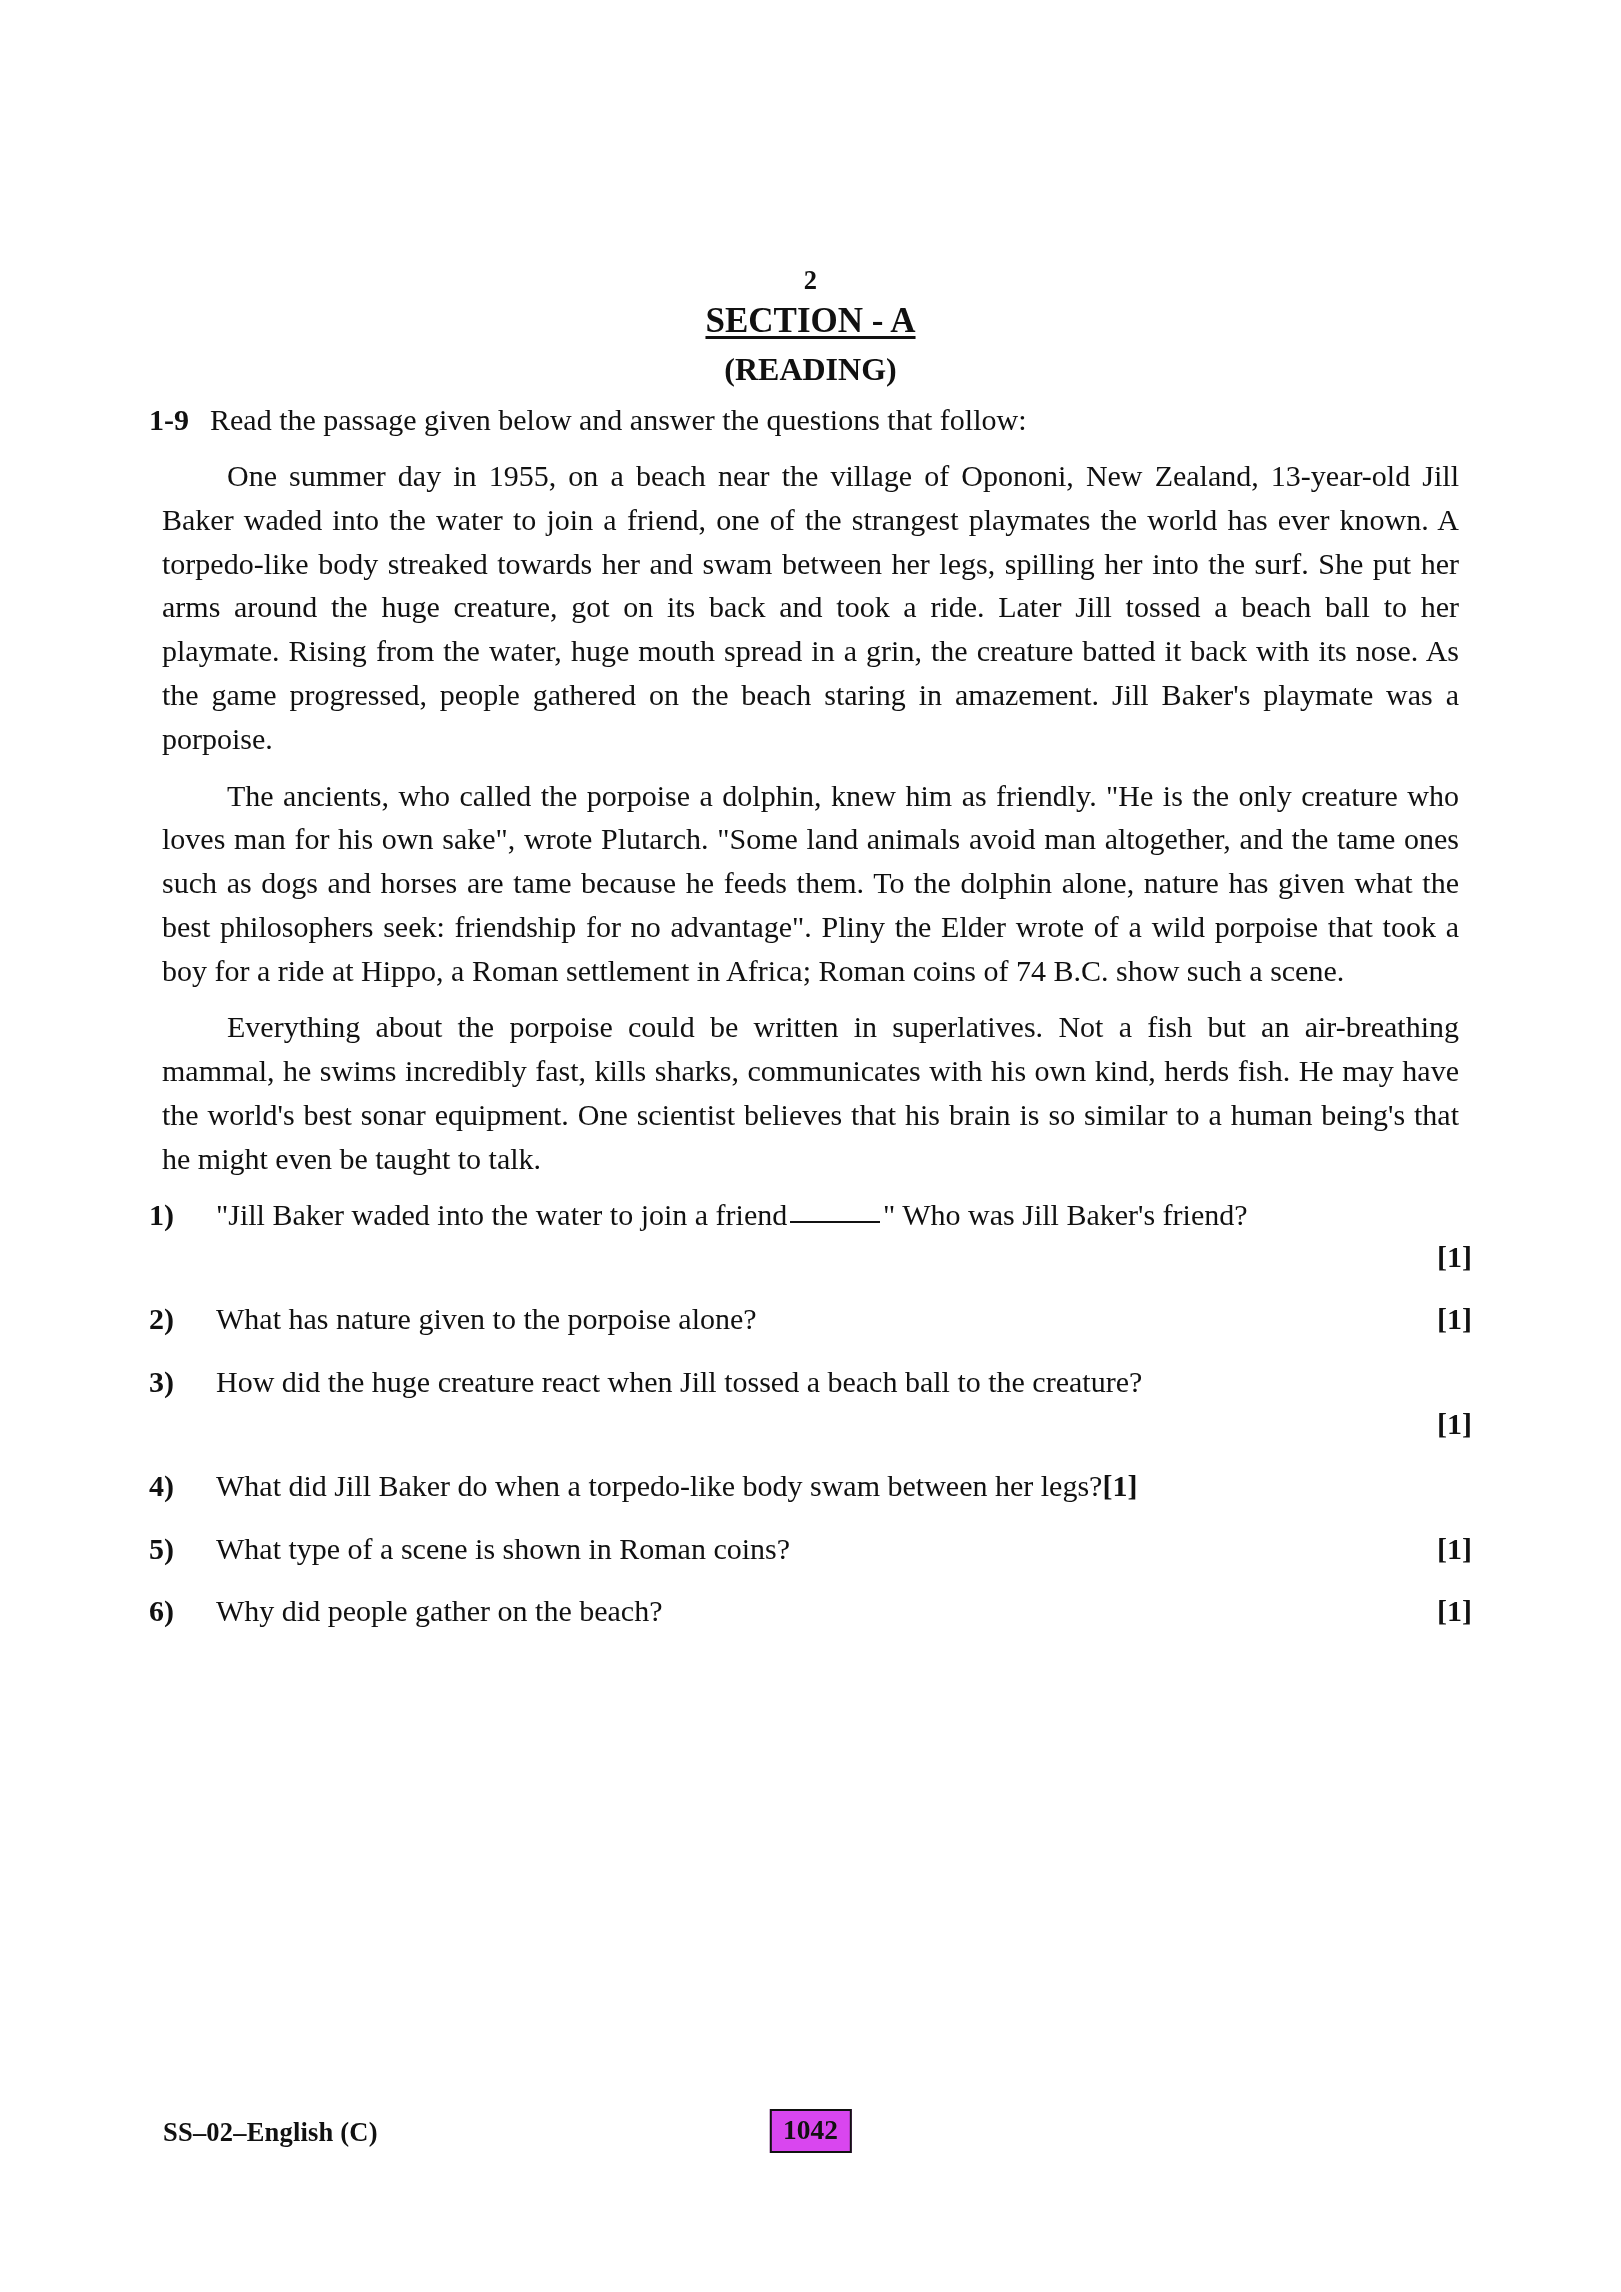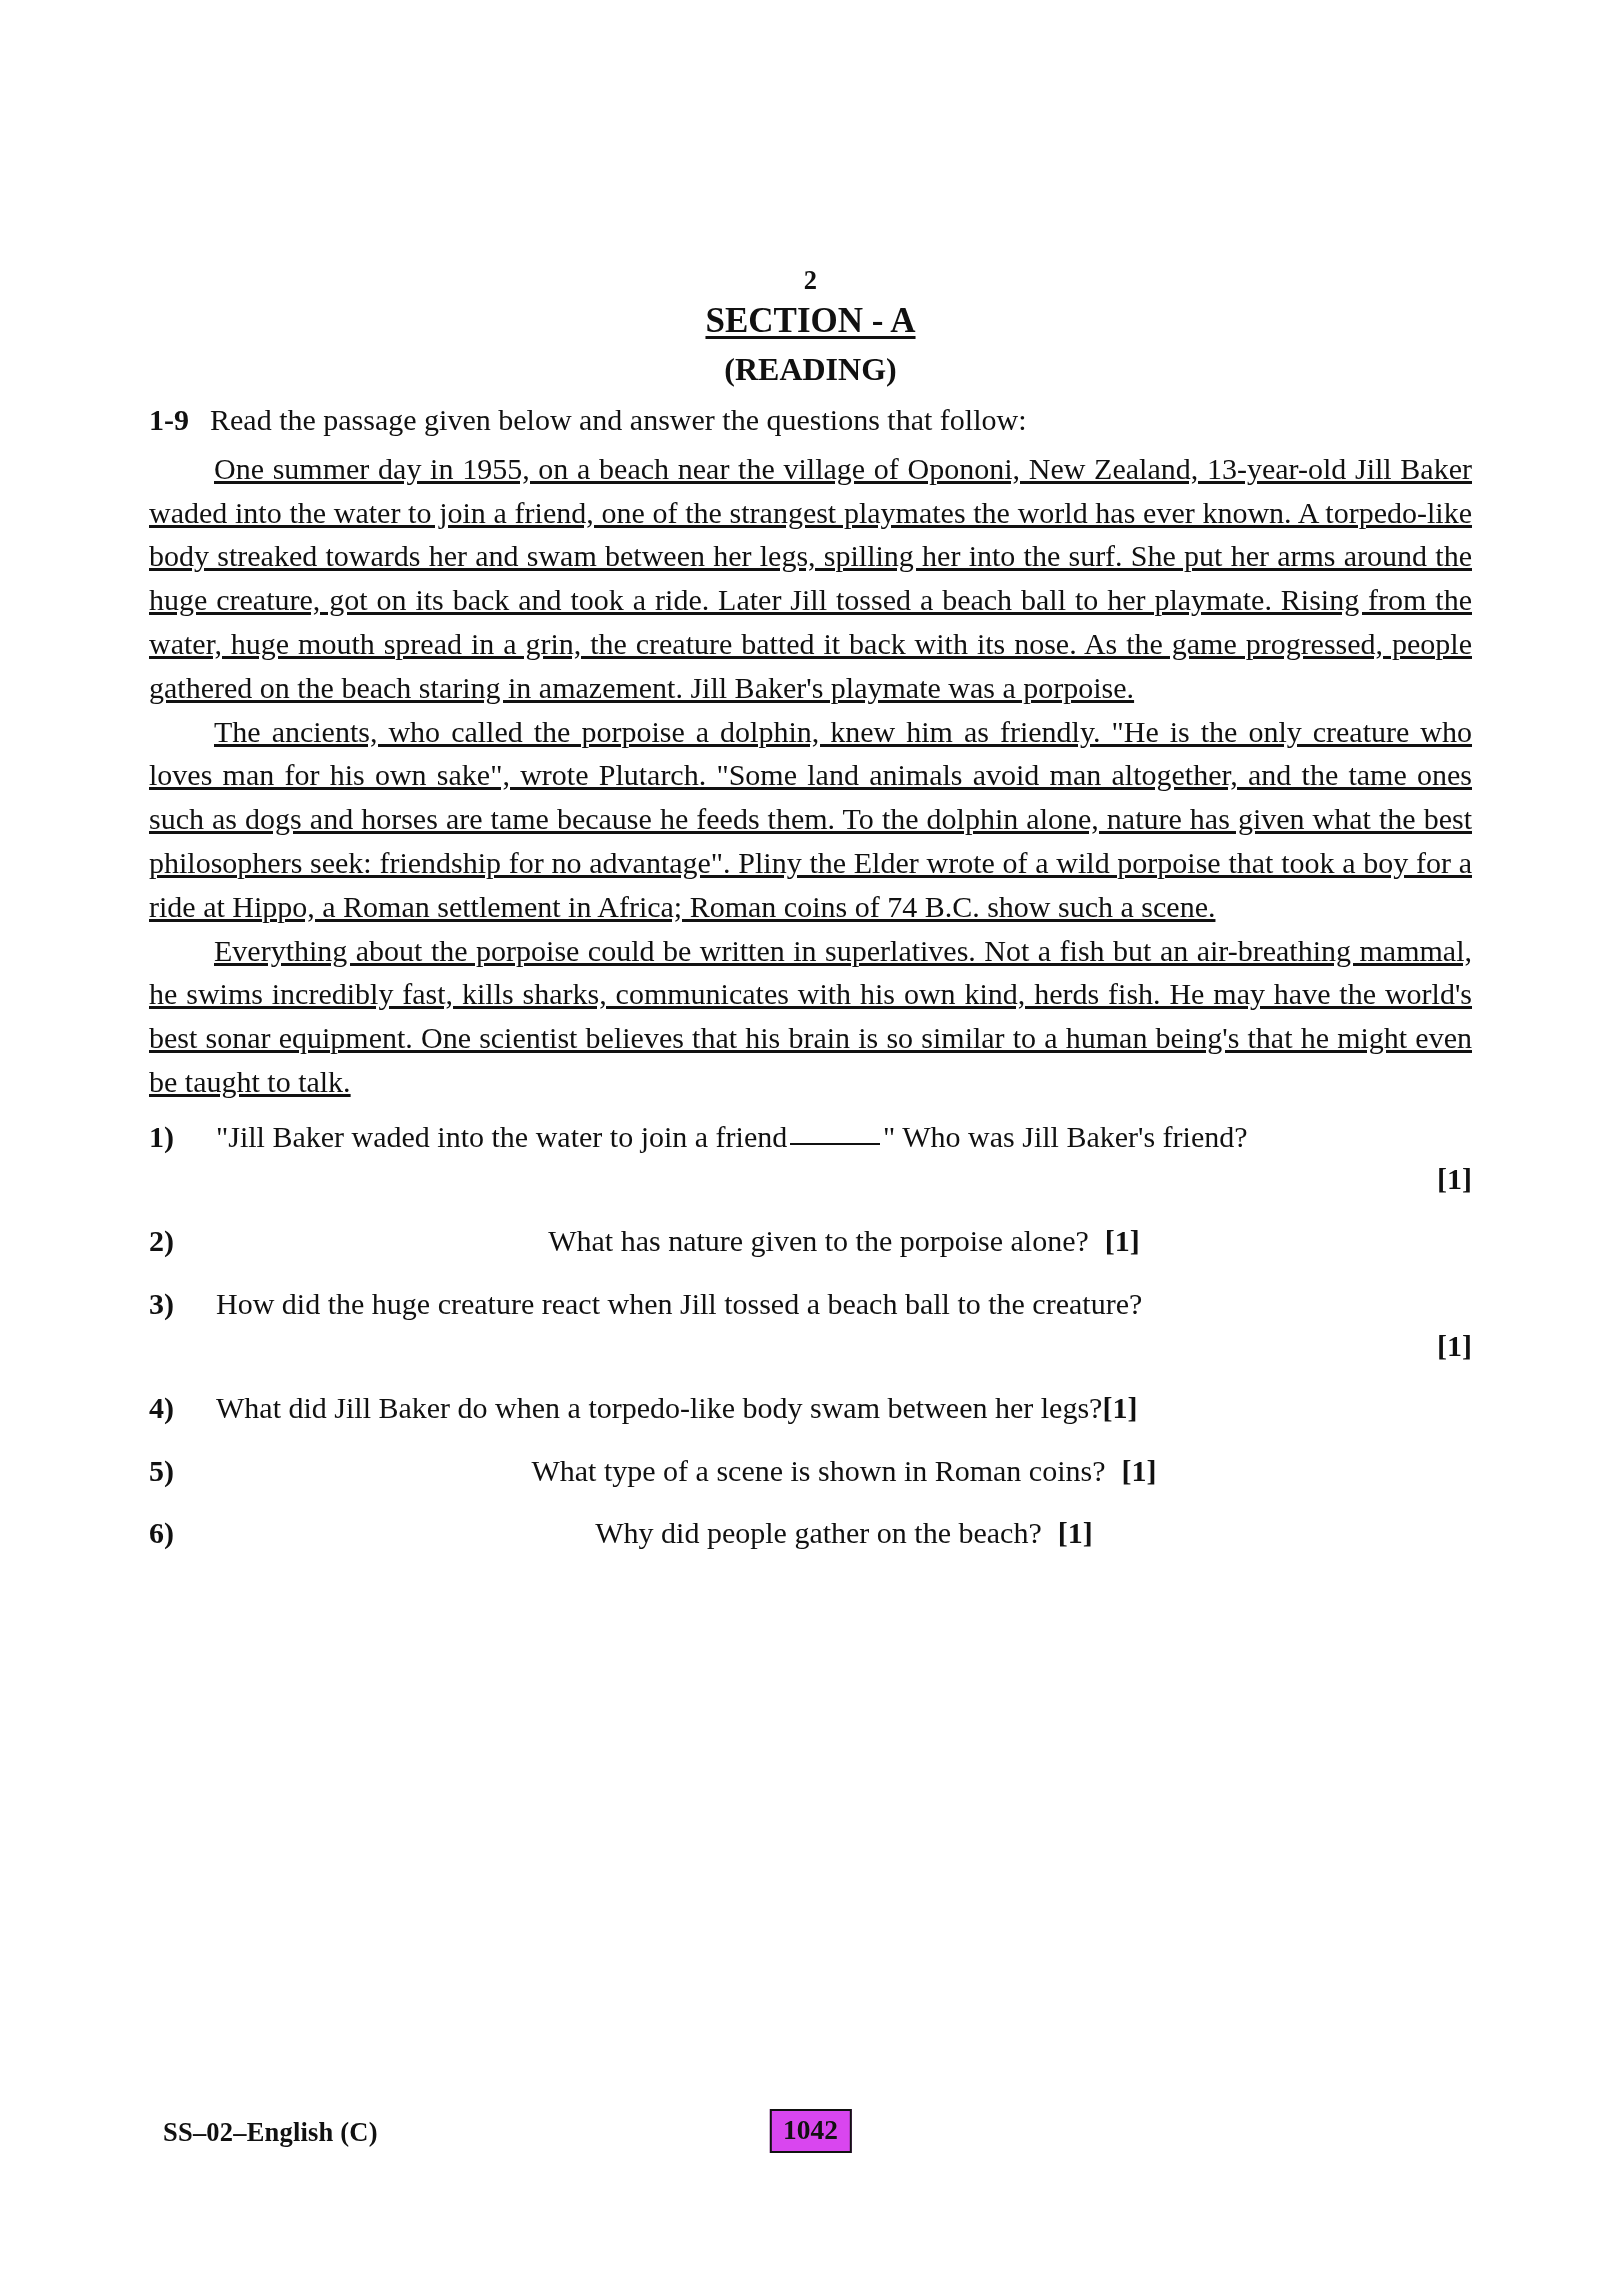--- a/index.html
+++ b/index.html
@@ -72,23 +72,22 @@
   }
 
   .passage {
     font-size: 30px;
     line-height: 1.46;
     text-align: justify;
     text-justify: inter-word;
     margin: 5.9px 0 0 0;
   }
   .passage p {
-    margin: 0;
+    margin: 13px;
     text-indent: 65px;
-    text-decoration: underline;
   }
 
   .questions {
     margin-top: 11.8px;
   }
   .q-row {
     display: flex;
     align-items: flex-start;
     font-size: 30px;
     line-height: 1.42;
@@ -106,21 +105,21 @@
   }
   .q-text {
     display: block;
   }
   .q-marks {
     font-weight: bold;
     white-space: nowrap;
   }
   .q-inline-end {
     display: flex;
-    justify-content: center;
+    justify-content: space-between;
     align-items: flex-start;
     gap: 16px;
   }
   .q-inline-end .q-text { flex: 0 1 auto; }
   .blank-line {
     display: inline-block;
     width: 90px;
     border-bottom: 2px solid #111;
     vertical-align: 2px;
     margin: 0 2.9px;

